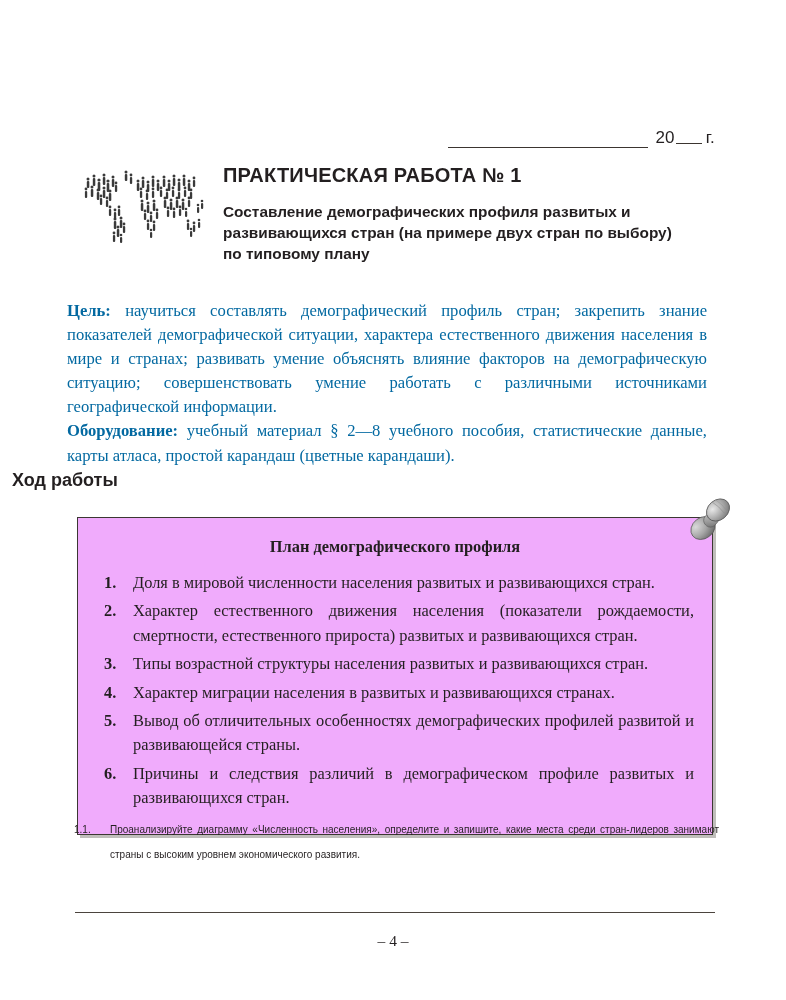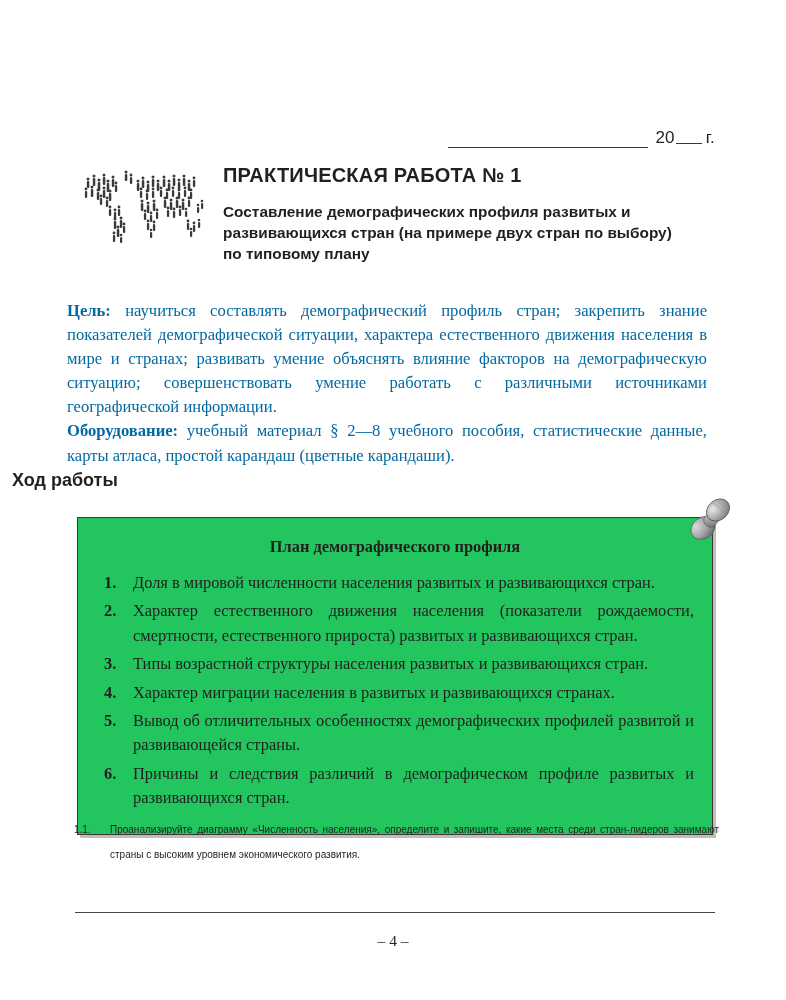--- a/index.html
+++ b/index.html
@@ -132,21 +132,21 @@
     color: #231f20;
     margin-left: 12px;
   }
 
   
   .plan-box {
     position: absolute;
     left: 77px;
     top: 517px;
     width: 636px;
-    background: #22c55e;
+    background: #f0abfc;
     border: 1.5px solid #3c3733;
     box-shadow: 3px 3px 0 0 rgba(140,136,132,0.55);
     box-sizing: border-box;
     padding: 18px 18px 20px 18px;
   }
   .plan-title {
     text-align: center;
     font-family: "Liberation Serif", serif;
     font-weight: bold;
     font-size: 16.4px;

